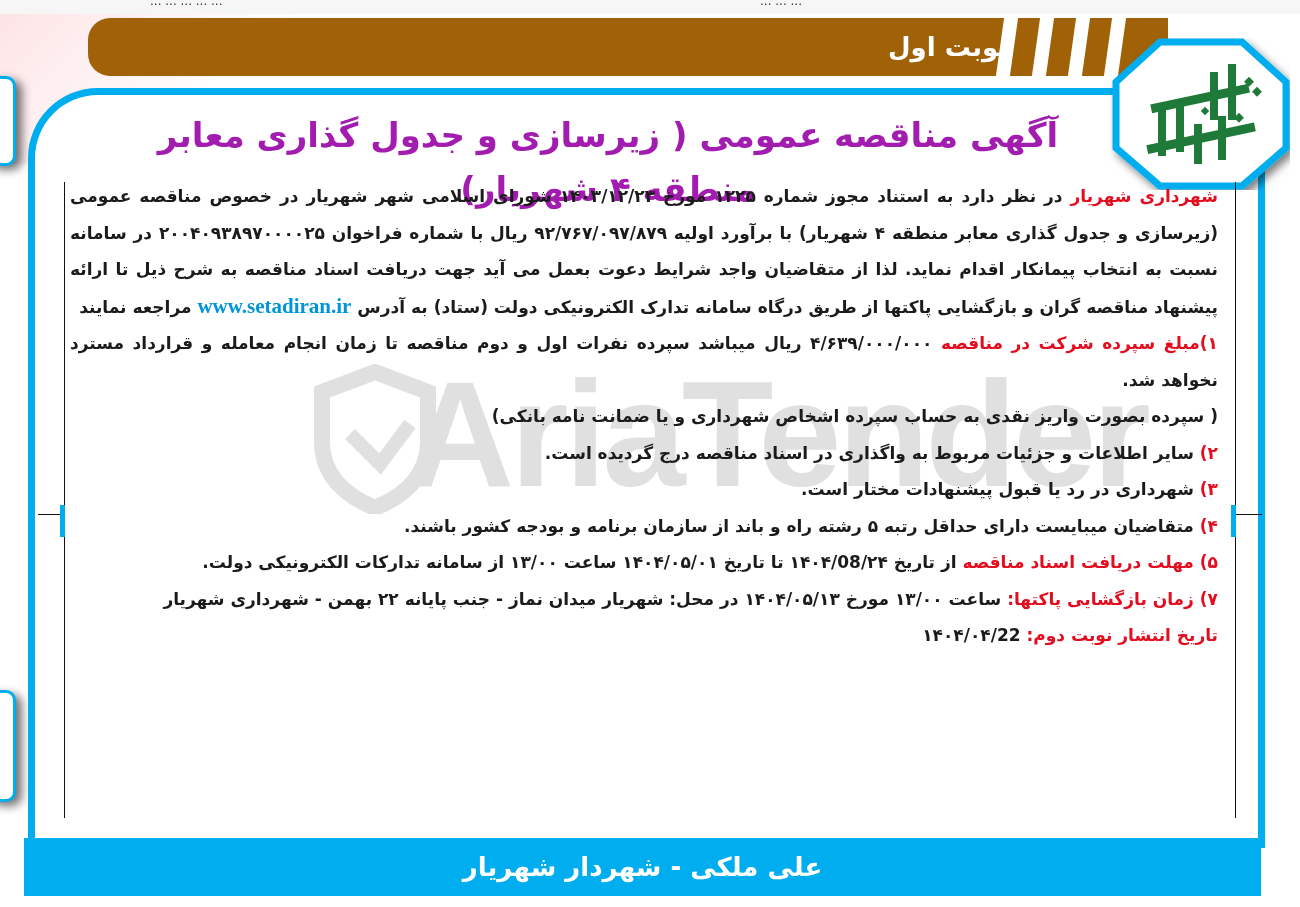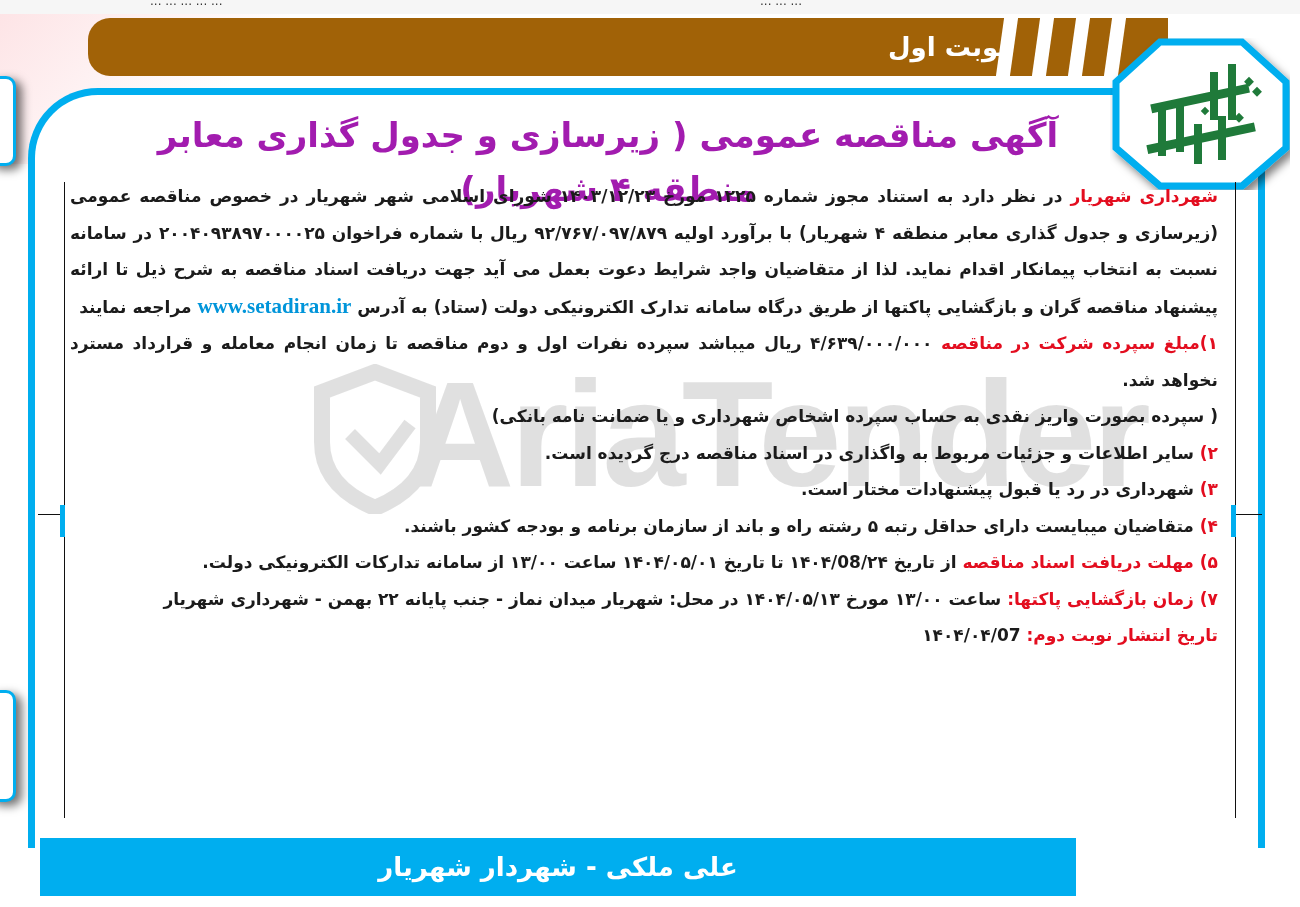--- a/index.html
+++ b/index.html
@@ -75,21 +75,21 @@
   }
   .wm-sub {
     position:absolute; left:0; top:140px; width:660px; font-size:34px; color:#888;
     direction:rtl; letter-spacing:10px; text-align:center;
   }
   .tick-left, .tick-right { position:absolute; top:514px; width:26px; height:1px; background:#111; }
   .tick-left { left:38px; } .tick-right { left:1236px; }
   .tick-blue-l, .tick-blue-r { position:absolute; top:505px; width:5px; height:32px; background:#00aeef; }
   .tick-blue-l { left:60px; } .tick-blue-r { left:1231px; }
   .footer {
-    position:absolute; left:40px; top:838px; width:1036px; height:58px;
+    position:absolute; left:24px; top:838px; width:1237px; height:58px;
     background:#00aeef; display:flex; align-items:center; justify-content:center;
   }
   .footer span { color:#fff; font-weight:bold; font-size:26px; direction:rtl; }
 </style>
 </head>
 <body>
 
 <div class="top-strip">
   <span class="s1">... ... ... ... ...</span>
   <span class="s2">... ... ...</span>
@@ -154,18 +154,18 @@
   <p>
     <span class="red">شهرداری شهریار</span><span> در نظر دارد به استناد مجوز شماره ۱۲۲۵ مورخ ۱۴۰۳/۱۲/۲۳ شورای اسلامی شهر شهریار در خصوص مناقصه عمومی (زیرسازی و جدول گذاری معابر منطقه ۴ شهریار) با برآورد اولیه ۹۲/۷۶۷/۰۹۷/۸۷۹ ریال با شماره فراخوان ۲۰۰۴۰۹۳۸۹۷۰۰۰۰۲۵ در سامانه نسبت به انتخاب پیمانکار اقدام نماید. لذا از متقاضیان واجد شرایط دعوت بعمل می آید جهت دریافت اسناد مناقصه به شرح ذیل تا ارائه پیشنهاد مناقصه گران و بازگشایی پاکتها از طریق درگاه سامانه تدارک الکترونیکی دولت (ستاد) به آدرس </span><span class="blue-link">www.setadiran.ir</span><span> مراجعه نمایند</span>
   </p>
   <p><span class="red">۱)</span><span class="red">مبلغ سپرده شرکت در مناقصه</span><span> ۴/۶۳۹/۰۰۰/۰۰۰ ریال میباشد سپرده نفرات اول و دوم مناقصه تا زمان انجام معامله و قرارداد مسترد نخواهد شد.</span></p>
   <p><span>( سپرده بصورت واریز نقدی به حساب سپرده اشخاص شهرداری و یا ضمانت نامه بانکی)</span></p>
   <p><span class="red">۲)</span><span> سایر اطلاعات و جزئیات مربوط به واگذاری در اسناد مناقصه درج گردیده است.</span></p>
   <p><span class="red">۳)</span><span> شهرداری در رد یا قبول پیشنهادات مختار است.</span></p>
   <p><span class="red">۴)</span><span> متقاضیان میبایست دارای حداقل رتبه ۵ رشته راه و باند از سازمان برنامه و بودجه کشور باشند.</span></p>
   <p><span class="red">۵)</span><span class="red"> مهلت دریافت اسناد مناقصه</span><span> از تاریخ ۱۴۰۴/08/۲۴ تا تاریخ ۱۴۰۴/۰۵/۰۱ ساعت ۱۳/۰۰ از سامانه تدارکات الکترونیکی دولت.</span></p>
   <p><span class="red">۷)</span><span class="red"> زمان بازگشایی پاکتها:</span><span> ساعت ۱۳/۰۰ مورخ ۱۴۰۴/۰۵/۱۳ در محل: شهریار میدان نماز - جنب پایانه ۲۲ بهمن - شهرداری شهریار</span></p>
-  <p><span class="red">تاریخ انتشار نوبت دوم: </span><span>۱۴۰۴/۰۴/07</span></p>
+  <p><span class="red">تاریخ انتشار نوبت دوم: </span><span>۱۴۰۴/۰۴/22</span></p>
 </div>
 
 <div class="footer">
   <span>علی ملکی - شهردار شهریار</span>
 </div>
 
 </body></html>

